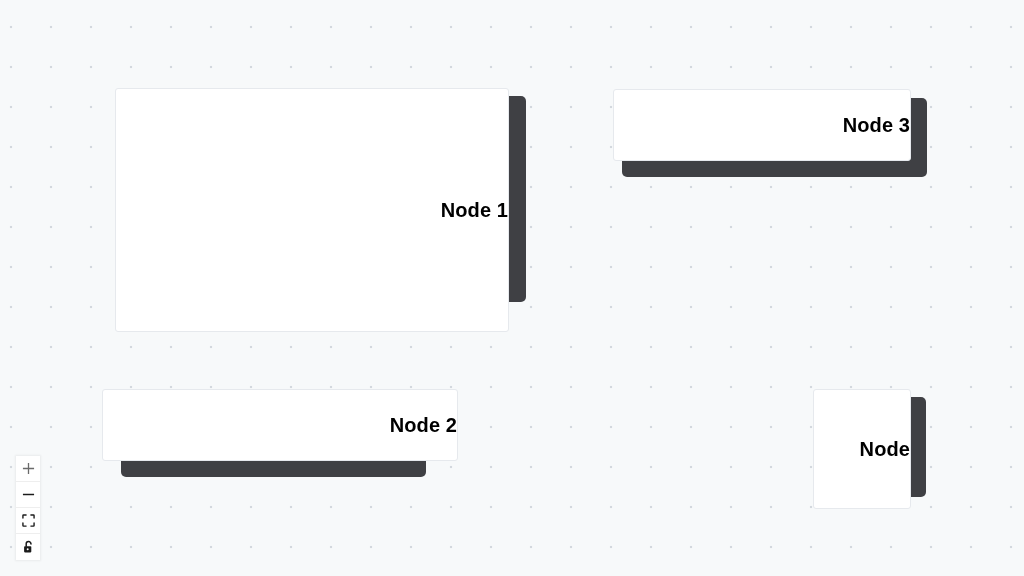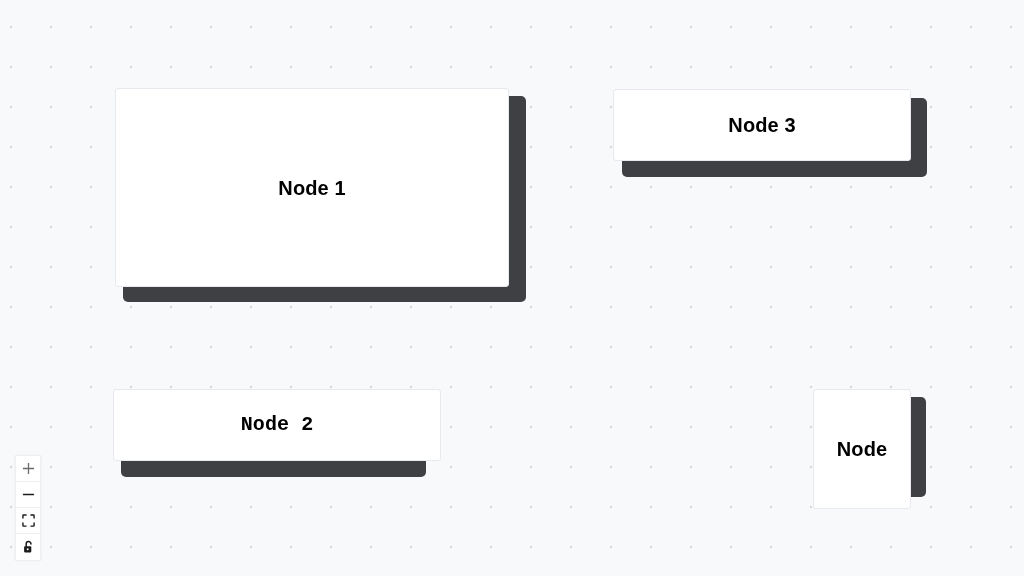--- a/index.html
+++ b/index.html
@@ -30,21 +30,21 @@
 
   
   .node {
     position: absolute;
     box-sizing: border-box;
     background: #ffffff;
     border: 1px solid #e6e9ed;
     border-radius: 3px;
     display: flex;
     align-items: center;
-    justify-content: center;
+    justify-content: flex-end;
     color: #000000;
     font-weight: bold;
     font-size: 20px;
     letter-spacing: 0.1px;
     overflow: hidden;
     white-space: nowrap;
     z-index: 2;
   }
 
   .node-shadow {
@@ -53,24 +53,24 @@
     border-radius: 5px;
     z-index: 1;
   }
 
   .node-label {
     display: block;
     line-height: 1;
   }
 
   
-  #node-1        { left: 115px; top: 88px;  width: 394px; height: 199px; }
+  #node-1        { left: 115px; top: 88px;  width: 394px; height: 244px; }
   #node-1-shadow { left: 123px; top: 96px;  width: 403px; height: 206px; }
 
-  #node-2        { left: 113px; top: 389px; width: 328px; height: 72px; font-family: Liberation Mono, monospace; }
+  #node-2        { left: 102px; top: 389px; width: 356px; height: 72px; }
   #node-2-shadow { left: 121px; top: 398px; width: 305px; height: 79px; }
 
   #node-3        { left: 613px; top: 89px;  width: 298px; height: 72px; }
   #node-3-shadow { left: 622px; top: 98px;  width: 305px; height: 79px; }
 
   #node-4        { left: 813px; top: 389px; width: 98px;  height: 120px; }
   #node-4-shadow { left: 821px; top: 397px; width: 105px; height: 100px; }
 
   
   .controls {

